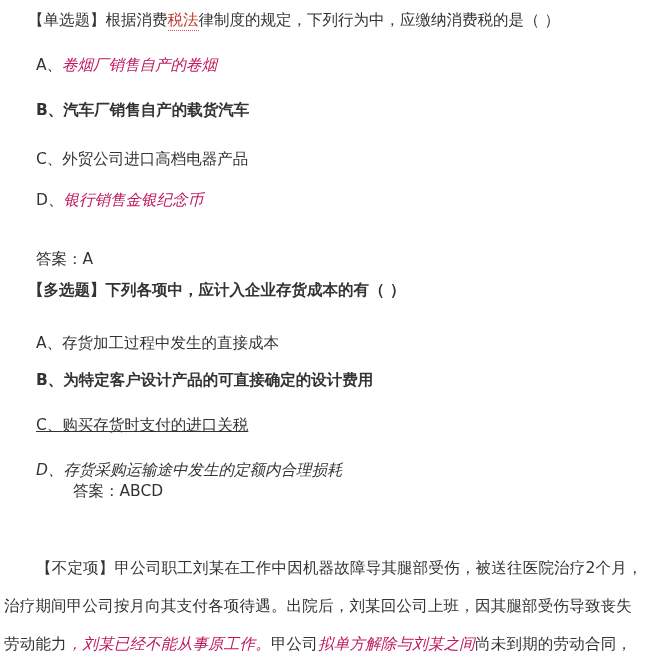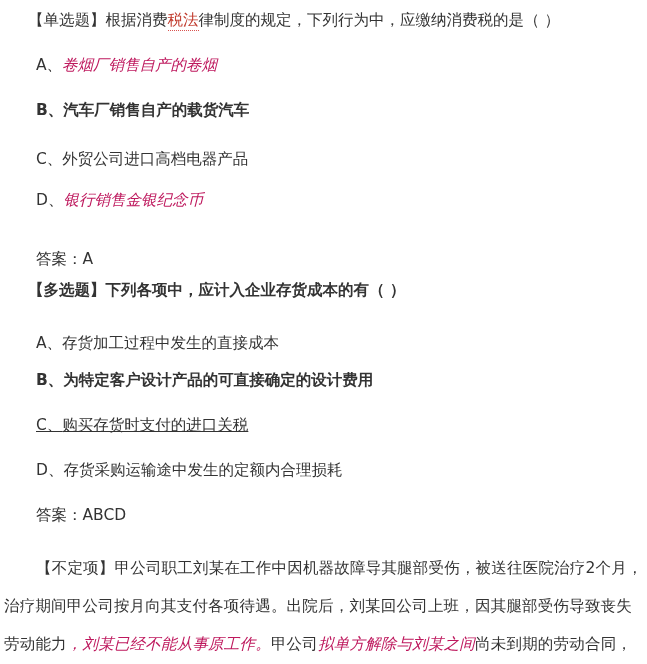--- a/index.html
+++ b/index.html
@@ -69,23 +69,23 @@
   </div>
   <div class="line" style="top:324px;margin-top:8px;">
     <span>A、</span><span>存货加工过程中发生的直接成本</span>
   </div>
   <div class="line" style="top:369px;font-weight:bold;">
     <span>B、</span><span>为特定客户设计产品的可直接确定的设计费用</span>
   </div>
   <div class="line" style="top:414px;text-decoration:underline;">
     <span>C、</span><span>购买存货时支付的进口关税</span>
   </div>
-  <div class="line" style="top:459px;">
+  <div class="line" style="top:459px;font-style:italic;">
     <span>D、</span><span>存货采购运输途中发生的定额内合理损耗</span>
   </div>
-  <div class="line" style="top:504px;">
+  <div class="line" style="top:480px;margin-left:37px;">
     <span>答案：</span><span>ABCD</span>
   </div>
 </div>
 
 <div class="para">
   <span>【不定项】</span><span>甲公司职工刘某在工作中因机器故障导其腿部受伤，被送往医院治疗2个月，治疗期间甲公司按月向其支付各项待遇。出院后，刘某回公司上班，因其腿部受伤导致丧失劳动能力</span><span class="darkred">，刘某已经不能从事原工作。</span><span>甲公司</span><span class="darkred">拟单方解除与刘某之间</span><span>尚未到期的劳动合同，刘某拒绝，双发由此发生争议。</span>
 </div>
 
 </body></html>

